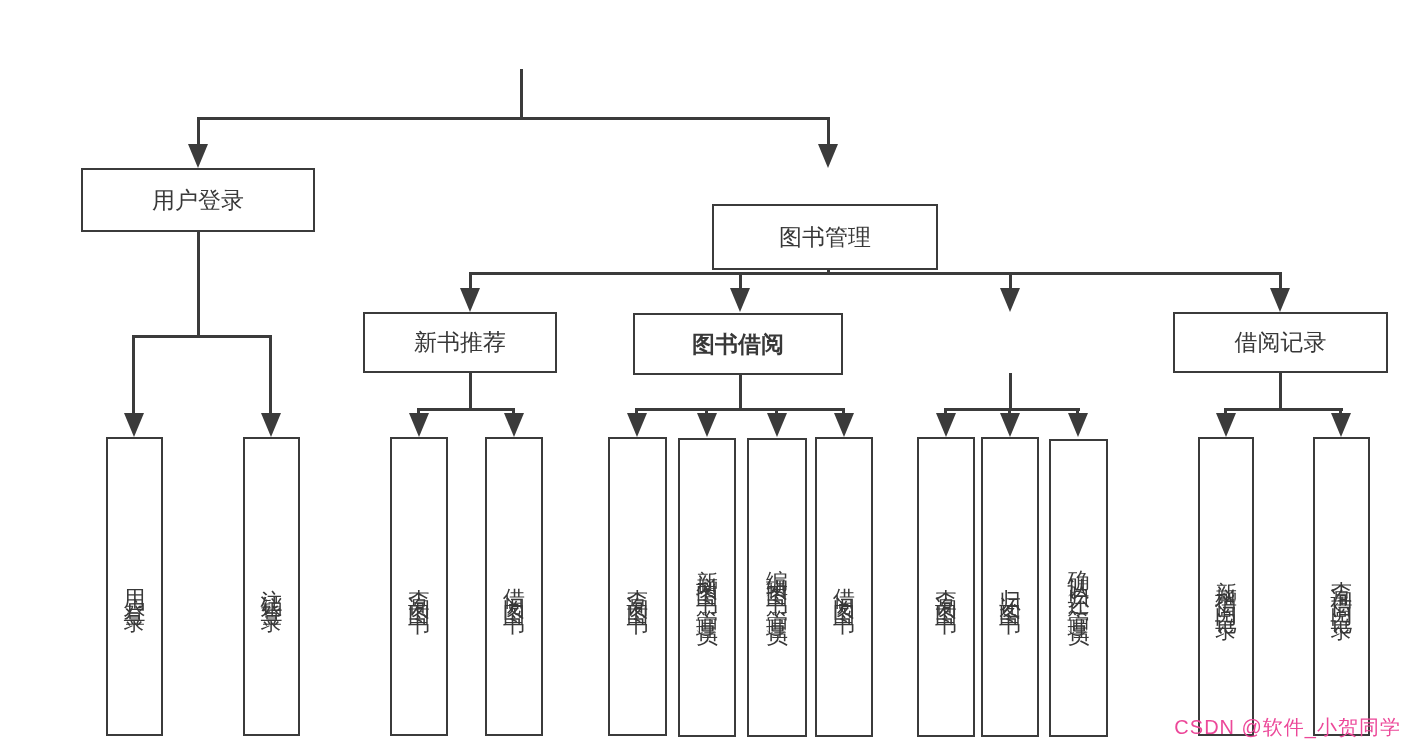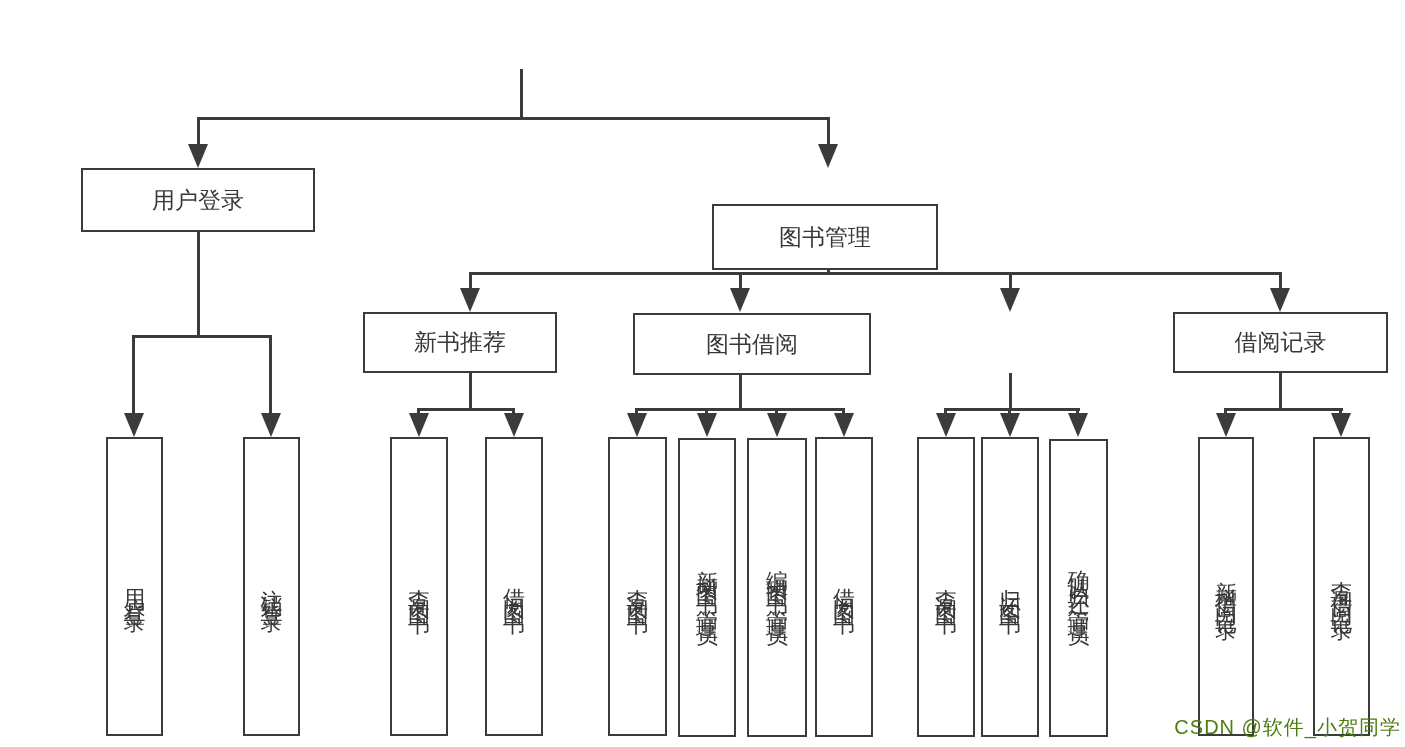--- a/index.html
+++ b/index.html
@@ -19,21 +19,21 @@
   }
   .vl{position:absolute;width:3px;background:#3b3b3b;z-index:1;}
   .hl{position:absolute;height:3px;background:#3b3b3b;z-index:1;}
   .ah{
     position:absolute;width:0;height:0;z-index:1;
     border-left:10px solid transparent;border-right:10px solid transparent;
     border-top:24px solid #3b3b3b;
   }
   .wm{
     position:absolute;top:714px;right:4px;z-index:10;
-    font-size:20px;color:#4d7c0f;letter-spacing:1px;white-space:nowrap;
+    font-size:20px;color:#ec4899;letter-spacing:1px;white-space:nowrap;
   }
 </style>
 </head>
 <body>
 
 <div id="stage">
 
 
   <div class="vl" style="left:520px;top:69px;height:50px;"></div>
   <div class="hl" style="left:197px;top:117px;width:633px;"></div>
@@ -57,21 +57,21 @@
   <div class="vl" style="left:469px;top:272px;height:18px;"></div>
   <div class="ah" style="left:460px;top:288px;"></div>
   <div class="vl" style="left:739px;top:272px;height:18px;"></div>
   <div class="ah" style="left:730px;top:288px;"></div>
   <div class="vl" style="left:1009px;top:272px;height:18px;"></div>
   <div class="ah" style="left:1000px;top:288px;"></div>
   <div class="vl" style="left:1279px;top:272px;height:18px;"></div>
   <div class="ah" style="left:1270px;top:288px;"></div>
 
   <div class="box" style="left:363px;top:312px;width:194px;height:61px;">新书推荐</div>
-  <div class="box" style="left:633px;top:313px;width:238px;height:62px;">图书借阅</div>
+  <div class="box" style="left:633px;top:313px;width:210px;height:62px;font-weight:bold;">图书借阅</div>
   <div class="box" style="left:1173px;top:312px;width:215px;height:61px;">借阅记录</div>
 
   <div class="vl" style="left:469px;top:373px;height:38px;"></div>
   <div class="hl" style="left:417px;top:408px;width:98px;"></div>
   <div class="vl" style="left:417px;top:408px;height:7px;"></div>
   <div class="ah" style="left:409px;top:413px;"></div>
   <div class="vl" style="left:512px;top:408px;height:7px;"></div>
   <div class="ah" style="left:504px;top:413px;"></div>
 
   <div class="vl" style="left:739px;top:375px;height:36px;"></div>

